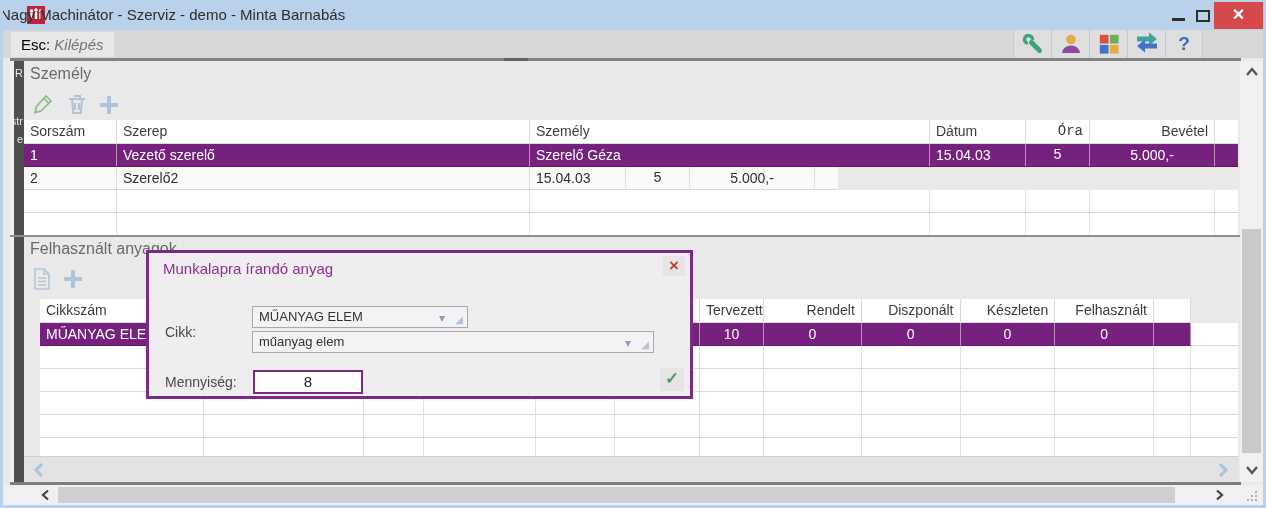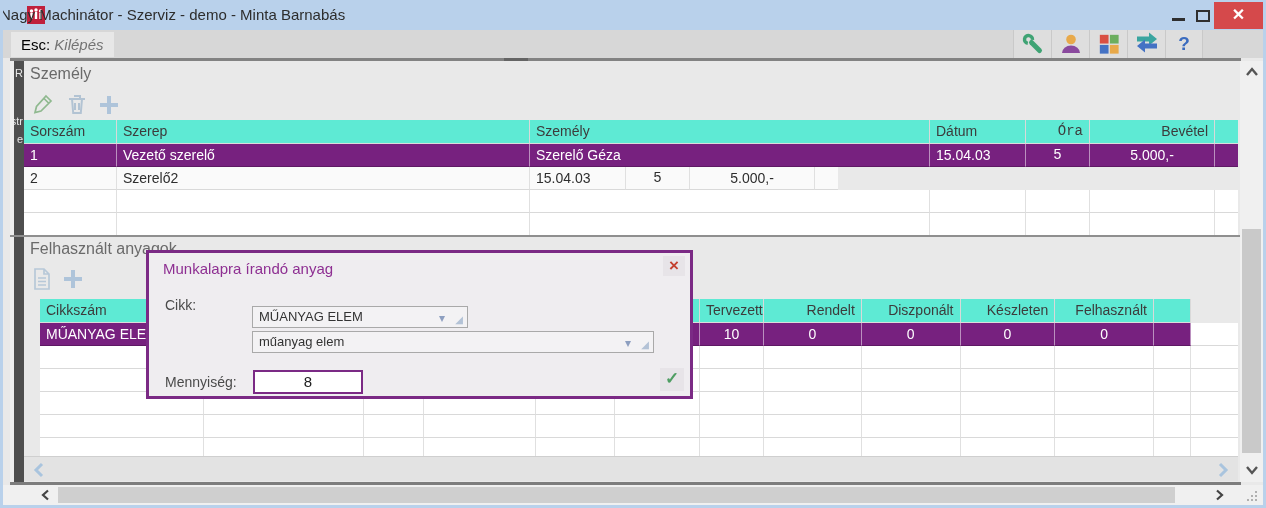--- a/index.html
+++ b/index.html
@@ -46,21 +46,21 @@
   .section-title { position:absolute; left:6px; font-size:16px; color:#6a6a6a; }
   .icon-row { position:absolute; display:flex; gap:10px; align-items:center; }
 
   
   .tbl { position:absolute; left:0; width:1214px; }
   .trow { display:flex; height:23px; }
   .thead { height:24px; }
   .cell { height:100%; font-size:14px; line-height:22px; color:#2e2e2e; background:#fff;
           border-right:1px solid #e0e0e0; border-bottom:1px solid #d9d9d9;
           padding:0 6px; overflow:hidden; white-space:nowrap; }
-  .thead .cell { background:#5eead4; color:#3c3c3c; line-height:23px;
+  .thead .cell { background:#ffffff; color:#3c3c3c; line-height:23px;
                  border-right:1px solid #d9d9d9; border-bottom:1px solid #dcdcdc; }
   .sel .cell { background:#77217f; color:#fff; border-right:1px solid rgba(255,255,255,.5);
                border-bottom:1px solid #5e1964; }
   .alt .cell { background:#fafafa; }
   .ar { text-align:right; } .ac { text-align:center; }
   .u1{width:93px;} .u2{width:413px;} .u3{width:400px;} .u4{width:96px;} .u5{width:64px;font-family:Liberation Mono, monospace;} .u6{width:125px;}
   .u7{width:23px; border-right:none !important;}
   .m1{width:166px;margin-left:16px;} .m2{width:163px;} .m3{width:60px;} .m4{width:114px;} .m5{width:80px;} .m6{width:86px;}
   .m7{width:65px;} .m8{width:99px;} .m9{width:100px;} .m10{width:96px;} .m11{width:100px;} .m12{width:37px;}
   .m13{width:48px; border-right:none !important;}
@@ -398,21 +398,21 @@
       <i style="left:0;top:8px"></i>
         <i style="left:4px;top:8px"></i>
         <i style="left:8px;top:8px"></i>
     </div>
   </div>
 
   <div class="dialog">
     <div class="dlg-title">Munkalapra írandó anyag</div>
     <div class="dlg-close">×</div>
 
-    <div class="dlg-label" style="top:44px">Cikk:</div>
+    <div class="dlg-label" style="top:71px">Cikk:</div>
     <div class="dd" style="top:53px; width:216px;">
       <span>MŰANYAG ELEM</span>
       <span class="tri">▾</span>
       <span class="corn">◢</span>
     </div>
     <div class="dd" style="top:78px; width:402px;">
       <span>műanyag elem</span>
       <span class="tri">▾</span>
       <span class="corn">◢</span>
     </div>

